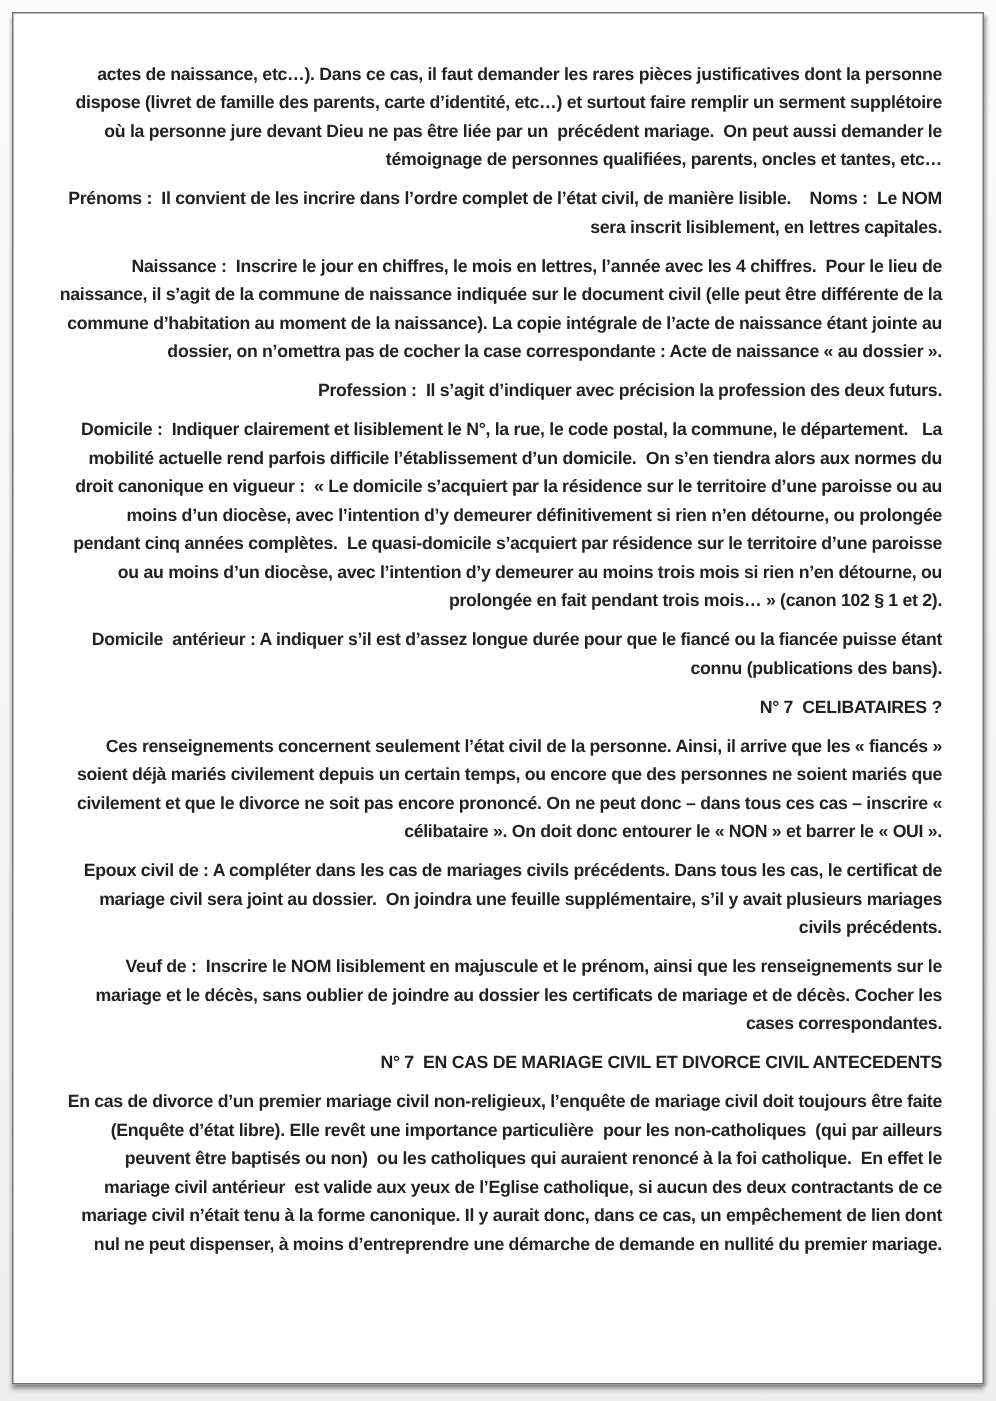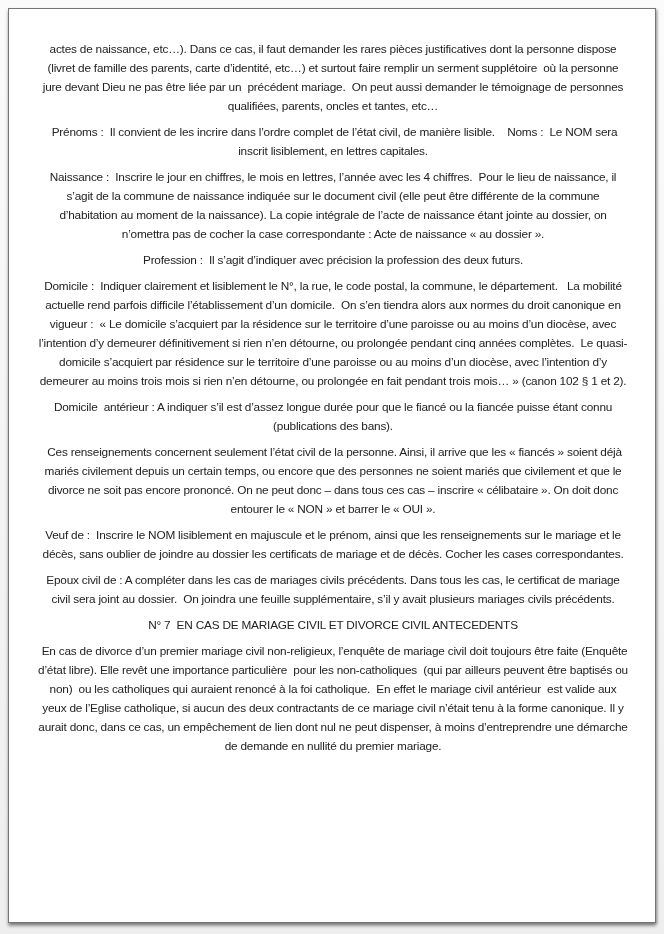--- a/index.html
+++ b/index.html
@@ -24,33 +24,35 @@
     box-shadow: 0 3px 3px rgba(0,0,0,0.38), 2px 1px 2px rgba(0,0,0,0.18);
     padding: 31px 27px 30px 29px;
   }
   .page p {
     margin: 0 0 7px 0;
     font-size: 11.8px;
     line-height: 19px;
     letter-spacing: -0.2px;
     color: #222222;
     white-space: pre-wrap;
-    text-align: center;
+    text-align: right;
+    font-weight: bold;
   }
 </style>
 </head>
 <body>
 
 <div class="canvas">
   <div class="page">
     <p>actes de naissance, etc…). Dans ce cas, il faut demander les rares pièces justificatives dont la personne dispose (livret de famille des parents, carte d’identité, etc…) et surtout faire remplir un serment supplétoire  où la personne jure devant Dieu ne pas être liée par un  précédent mariage.  On peut aussi demander le témoignage de personnes qualifiées, parents, oncles et tantes, etc…</p>
     <p> Prénoms :  Il convient de les incrire dans l’ordre complet de l’état civil, de manière lisible.    Noms :  Le NOM sera inscrit lisiblement, en lettres capitales.</p>
     <p>Naissance :  Inscrire le jour en chiffres, le mois en lettres, l’année avec les 4 chiffres.  Pour le lieu de naissance, il s’agit de la commune de naissance indiquée sur le document civil (elle peut être différente de la commune d’habitation au moment de la naissance). La copie intégrale de l’acte de naissance étant jointe au dossier, on n’omettra pas de cocher la case correspondante : Acte de naissance « au dossier ».</p>
     <p>Profession :  Il s’agit d’indiquer avec précision la profession des deux futurs.</p>
     <p>Domicile :  Indiquer clairement et lisiblement le N°, la rue, le code postal, la commune, le département.   La mobilité actuelle rend parfois difficile l’établissement d’un domicile.  On s’en tiendra alors aux normes du droit canonique en vigueur :  « Le domicile s’acquiert par la résidence sur le territoire d’une paroisse ou au moins d’un diocèse, avec l’intention d’y demeurer définitivement si rien n’en détourne, ou prolongée pendant cinq années complètes.  Le quasi-domicile s’acquiert par résidence sur le territoire d’une paroisse ou au moins d’un diocèse, avec l’intention d’y demeurer au moins trois mois si rien n’en détourne, ou prolongée en fait pendant trois mois… » (canon 102 § 1 et 2).</p>
     <p>Domicile  antérieur : A indiquer s’il est d’assez longue durée pour que le fiancé ou la fiancée puisse étant connu (publications des bans).</p>
+    <p>N° 7  CELIBATAIRES ?</p>
     <p> Ces renseignements concernent seulement l’état civil de la personne. Ainsi, il arrive que les « fiancés » soient déjà mariés civilement depuis un certain temps, ou encore que des personnes ne soient mariés que civilement et que le divorce ne soit pas encore prononcé. On ne peut donc – dans tous ces cas – inscrire « célibataire ». On doit donc entourer le « NON » et barrer le « OUI ».</p>
+    <p>Epoux civil de : A compléter dans les cas de mariages civils précédents. Dans tous les cas, le certificat de mariage civil sera joint au dossier.  On joindra une feuille supplémentaire, s’il y avait plusieurs mariages civils précédents.</p>
     <p>Veuf de :  Inscrire le NOM lisiblement en majuscule et le prénom, ainsi que les renseignements sur le mariage et le décès, sans oublier de joindre au dossier les certificats de mariage et de décès. Cocher les cases correspondantes.</p>
-    <p>Epoux civil de : A compléter dans les cas de mariages civils précédents. Dans tous les cas, le certificat de mariage civil sera joint au dossier.  On joindra une feuille supplémentaire, s’il y avait plusieurs mariages civils précédents.</p>
     <p>N° 7  EN CAS DE MARIAGE CIVIL ET DIVORCE CIVIL ANTECEDENTS</p>
     <p> En cas de divorce d’un premier mariage civil non-religieux, l’enquête de mariage civil doit toujours être faite (Enquête d’état libre). Elle revêt une importance particulière  pour les non-catholiques  (qui par ailleurs peuvent être baptisés ou non)  ou les catholiques qui auraient renoncé à la foi catholique.  En effet le mariage civil antérieur  est valide aux yeux de l’Eglise catholique, si aucun des deux contractants de ce mariage civil n’était tenu à la forme canonique. Il y aurait donc, dans ce cas, un empêchement de lien dont nul ne peut dispenser, à moins d’entreprendre une démarche de demande en nullité du premier mariage.</p>
   </div>
 </div>
 
 </body></html>

